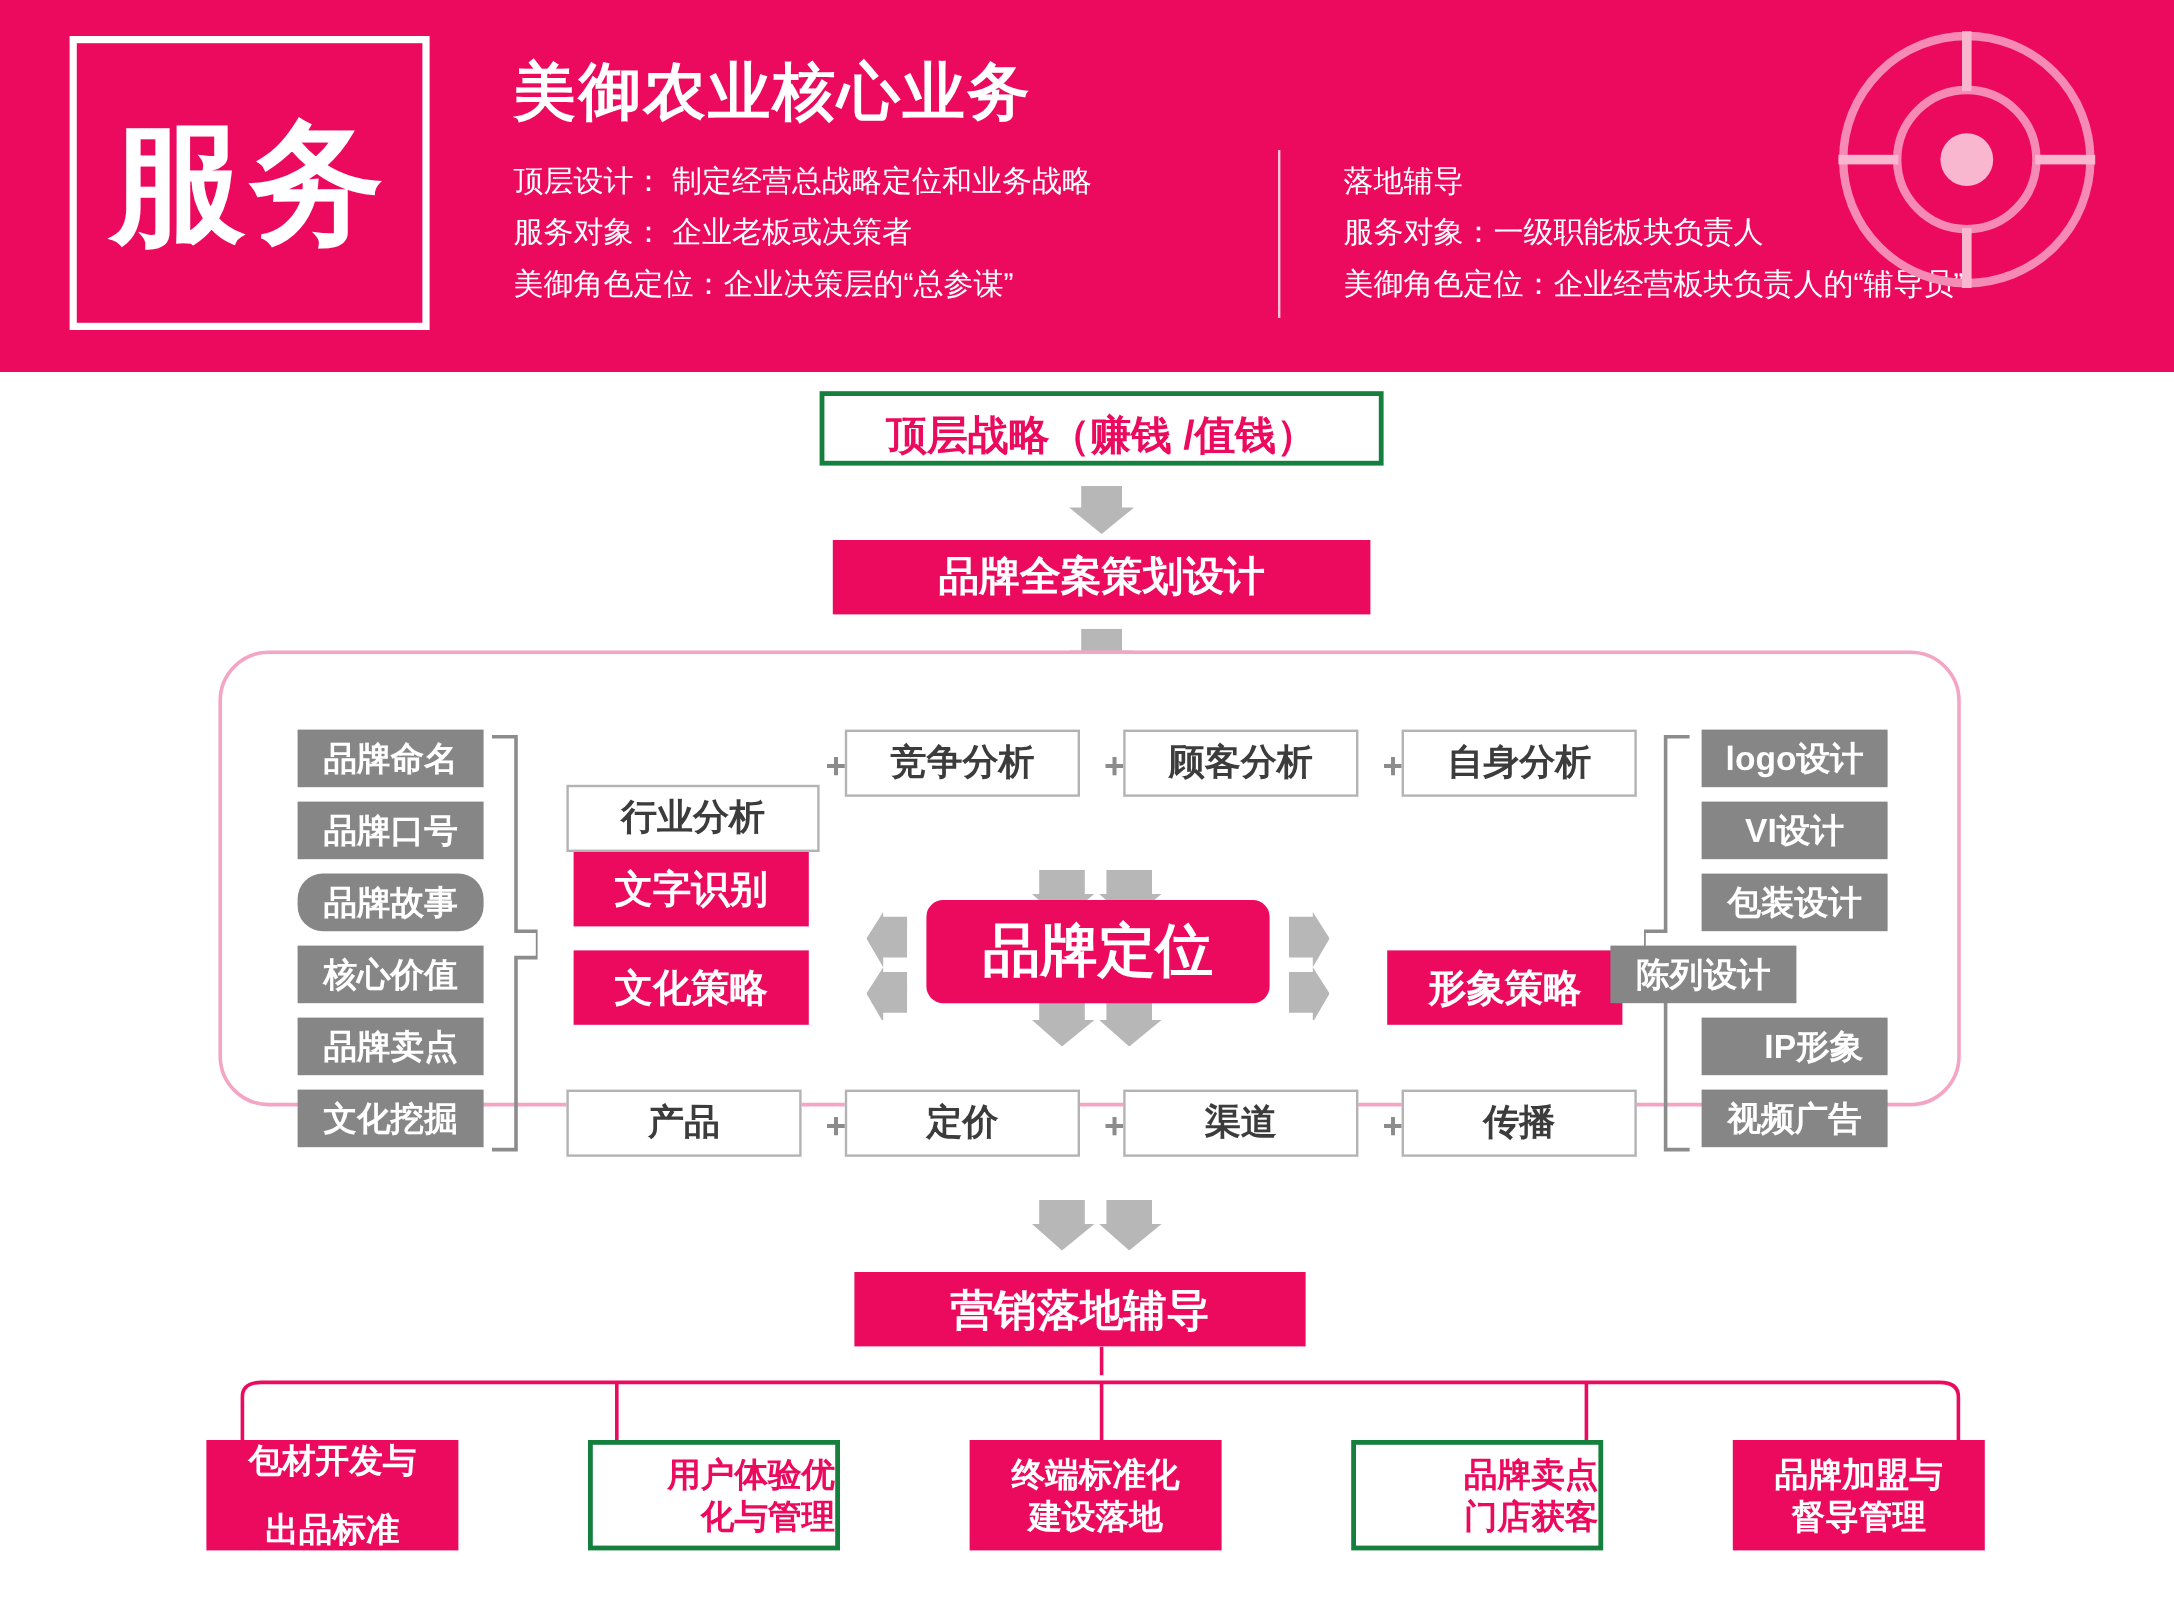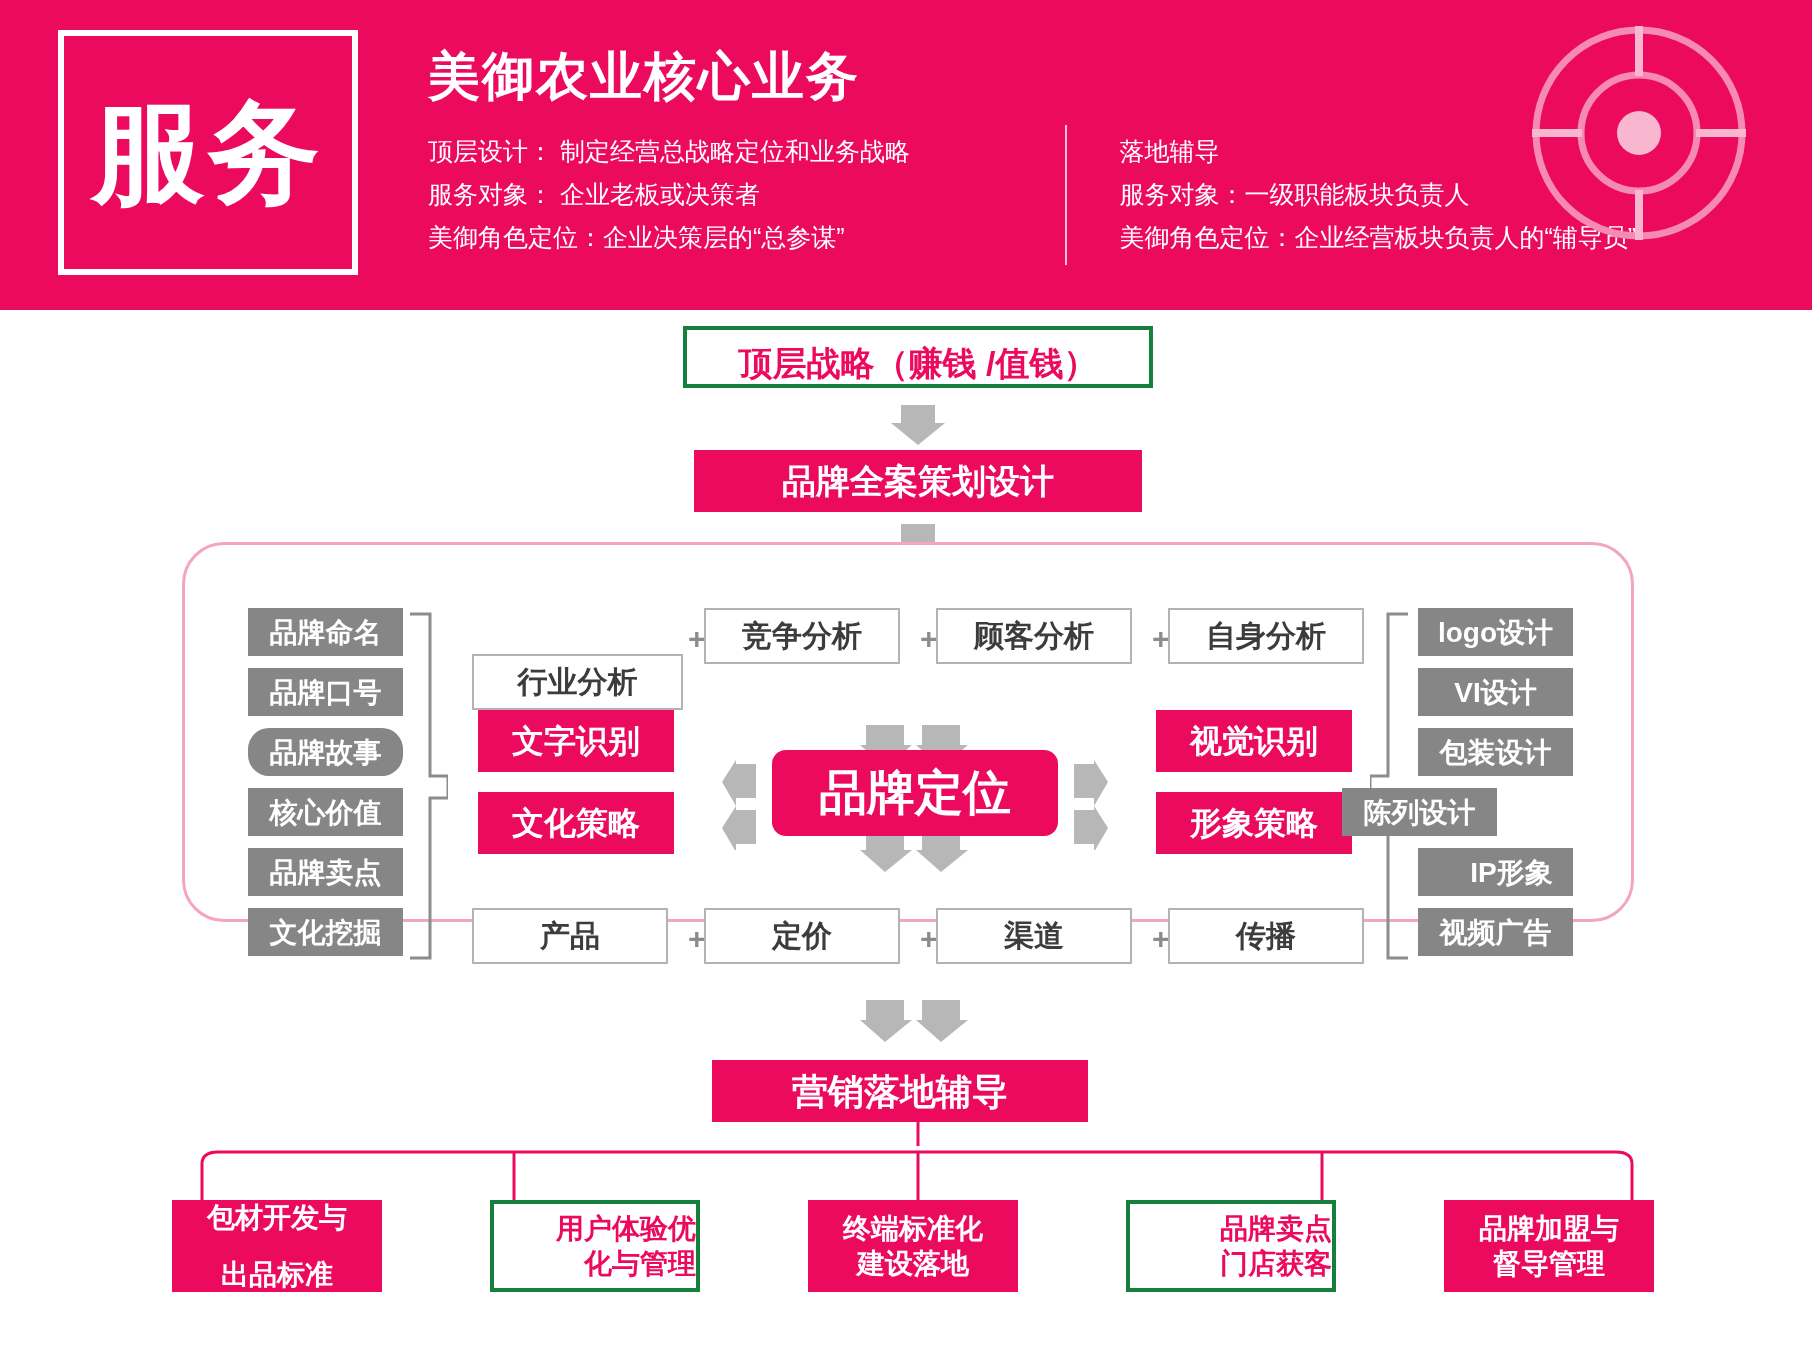--- a/index.html
+++ b/index.html
@@ -263,23 +263,20 @@
     <span>品牌定位</span>
   </div>
 
   <div class="node pink-fill" style="left:478px; top:400px; width:196px; height:62px; font-size:32px;">
     <span>文字识别</span>
   </div>
   <div class="node pink-fill" style="left:478px; top:482px; width:196px; height:62px; font-size:32px;">
     <span>文化策略</span>
   </div>
 
-  <div class="node pink-fill" style="left:1156px; top:400px; width:196px; height:62px; font-size:32px;">
-    <span>视觉识别</span>
-  </div>
   <div class="node pink-fill" style="left:1156px; top:482px; width:196px; height:62px; font-size:32px;">
     <span>形象策略</span>
   </div>
 
   <div class="brace" style="left:408px; top:302px;">
     <svg width="40" height="348" viewBox="0 0 40 348">
       <path d="M2 2 H22 V164 H40 V186 H22 V346 H2" fill="none" stroke="#8c8c8c" stroke-width="3"></path>
     </svg>
   </div>
 

